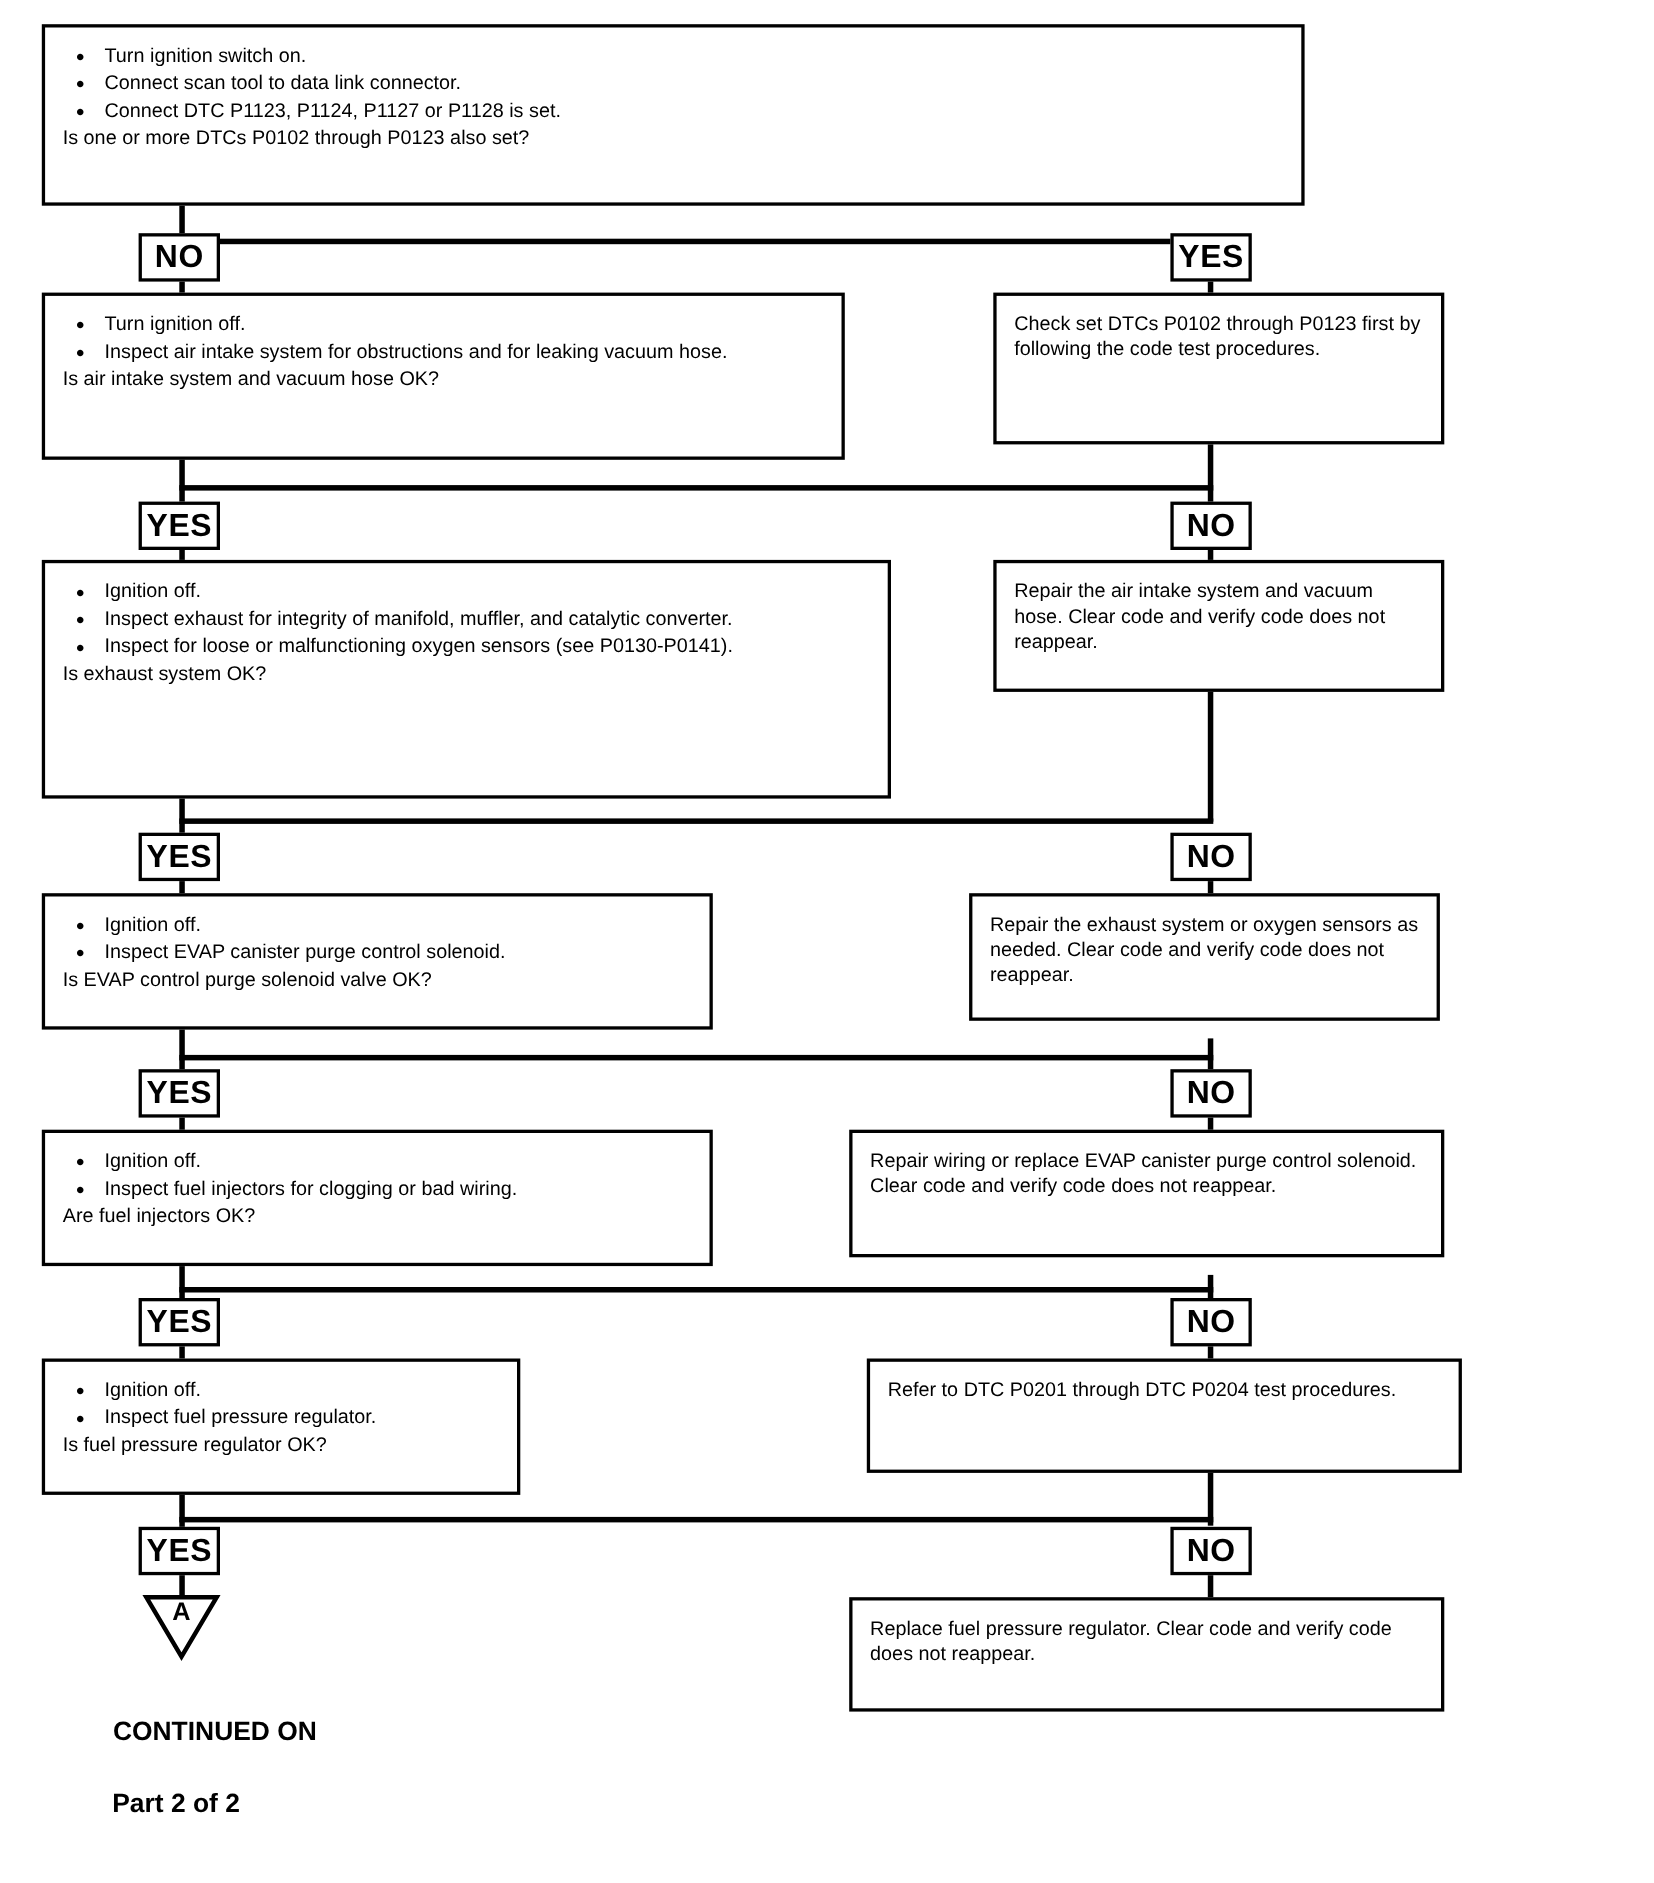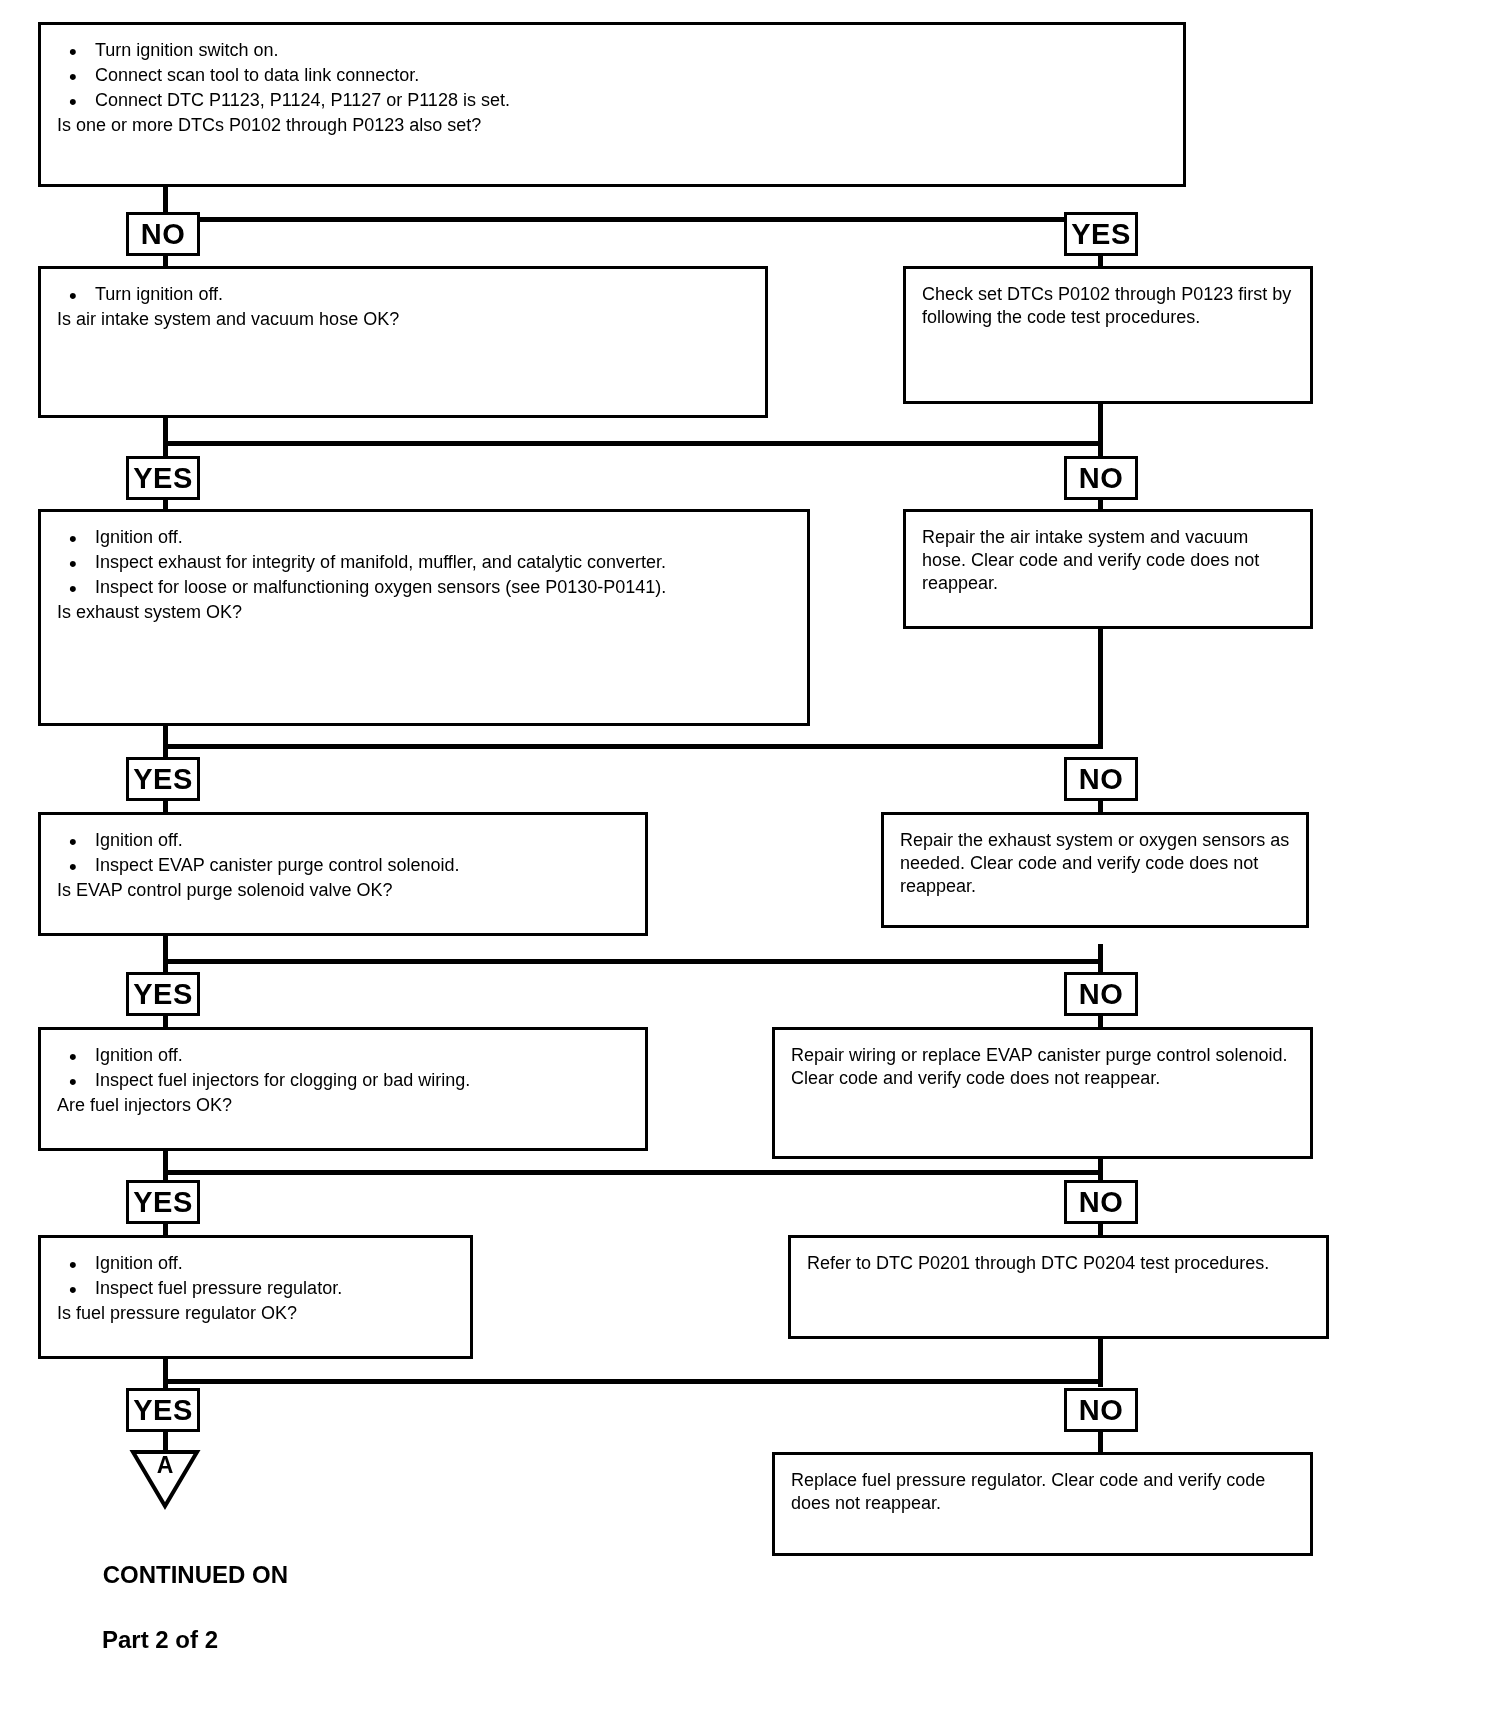--- a/index.html
+++ b/index.html
@@ -128,20 +128,21 @@
   <div class="vline" style="left:1098px; top:217px; height:18px;"></div>
   <div class="chip" style="left:126px; top:212px;">NO</div>
   <div class="chip" style="left:1064px; top:212px;">YES</div>
   <div class="vline" style="left:163px; top:254px; height:18px;"></div>
   <div class="vline" style="left:1098px; top:254px; height:18px;"></div>
 
   <div class="box" style="left:38px; top:266px; width:730px; height:152px;">
     <div class="inner">
       <ul class="bullets">
         <li>Turn ignition off.</li>
+        <li>Inspect air intake system for obstructions and for leaking vacuum hose.</li>
       </ul>
       <div class="qline">Is air intake system and vacuum hose OK?</div>
     </div>
   </div>
 
   <div class="box" style="left:903px; top:266px; width:410px; height:138px;">
     <div class="inner">Check set DTCs P0102 through P0123 first by following the code test procedures.</div>
   </div>
 
   <div class="vline" style="left:163px; top:418px; height:45px;"></div>
@@ -200,21 +201,21 @@
   <div class="box" style="left:38px; top:1027px; width:610px; height:124px;">
     <div class="inner">
       <ul class="bullets">
         <li>Ignition off.</li>
         <li>Inspect fuel injectors for clogging or bad wiring.</li>
       </ul>
       <div class="qline">Are fuel injectors OK?</div>
     </div>
   </div>
 
-  <div class="box" style="left:772px; top:1027px; width:541px; height:132px;">
+  <div class="box" style="left:772px; top:1027px; width:541px; height:116px;">
     <div class="inner">Repair wiring or replace EVAP canister purge control solenoid. Clear code and verify code does not reappear.</div>
   </div>
 
   <div class="vline" style="left:163px; top:1151px; height:45px;"></div>
   <div class="hline" style="left:163px; top:1170px; width:940px;"></div>
   <div class="vline" style="left:1098px; top:1159px; height:28px;"></div>
   <div class="chip" style="left:126px; top:1180px;">YES</div>
   <div class="chip" style="left:1064px; top:1180px;">NO</div>
   <div class="vline" style="left:163px; top:1222px; height:16px;"></div>
   <div class="vline" style="left:1098px; top:1222px; height:16px;"></div>

